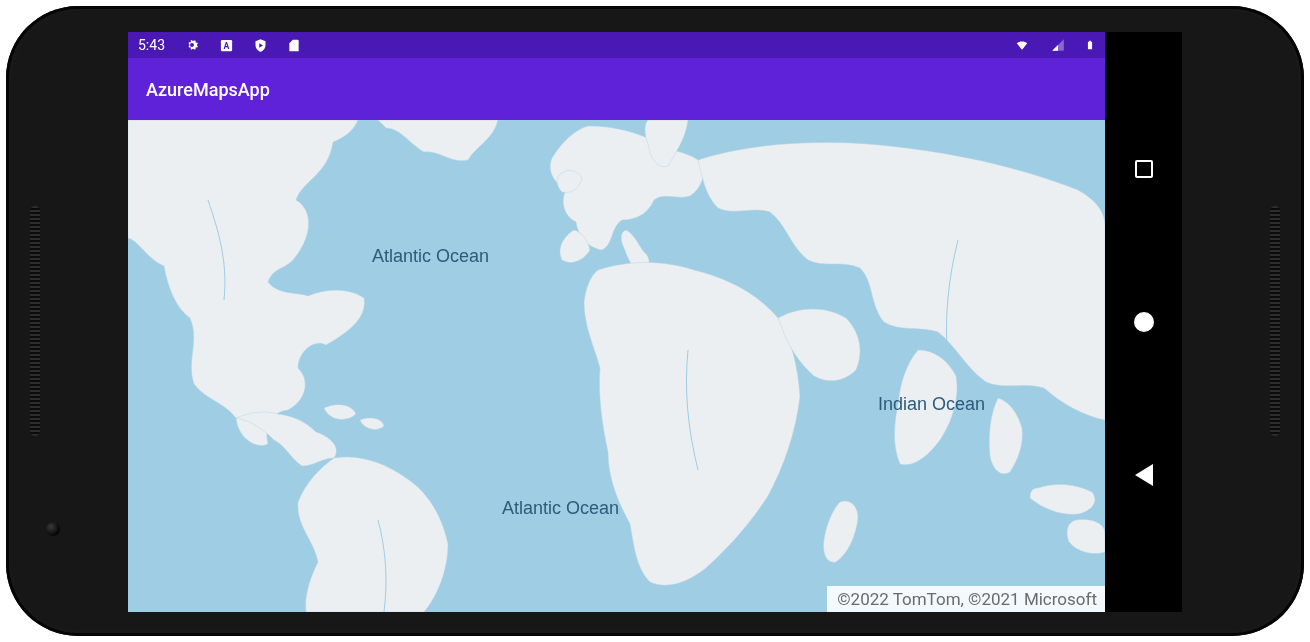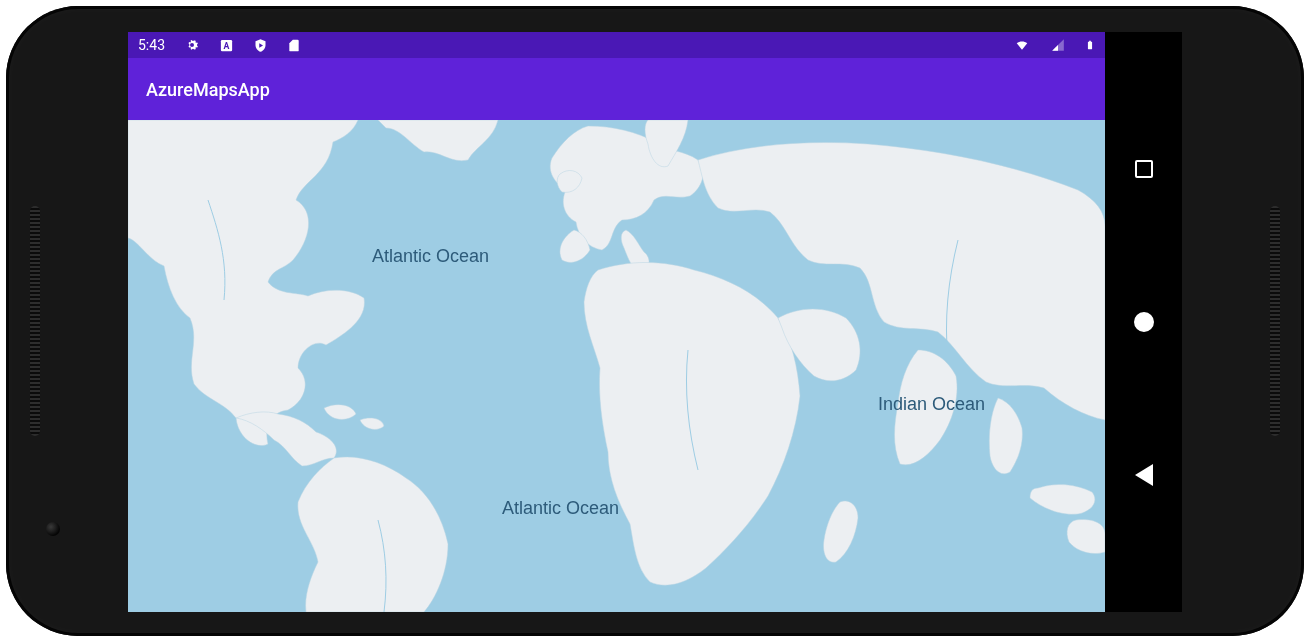--- a/index.html
+++ b/index.html
@@ -265,20 +265,21 @@
           <path class="river" d="M80 80 C90 110 100 140 96 180"></path>
           <path class="river" d="M250 400 C258 430 260 460 256 492"></path>
           <path class="river" d="M560 230 C556 270 560 310 570 350"></path>
           <path class="river" d="M830 120 C820 160 816 200 820 240"></path>
         </svg>
 
         <div class="map-label" style="left:244px; top:126px;">Atlantic Ocean</div>
         <div class="map-label" style="left:374px; top:378px;">Atlantic Ocean</div>
         <div class="map-label" style="left:750px; top:254px;margin-top:20px;">Indian Ocean</div>
 
+        <div class="attribution">©2022 TomTom, ©2021 Microsoft</div>
       </div>
     </div>
 
     <div class="nav-bar">
       <div class="nav-btn">
         <div class="nav-square"></div>
       </div>
       <div class="nav-btn">
         <div class="nav-circle"></div>
       </div>

